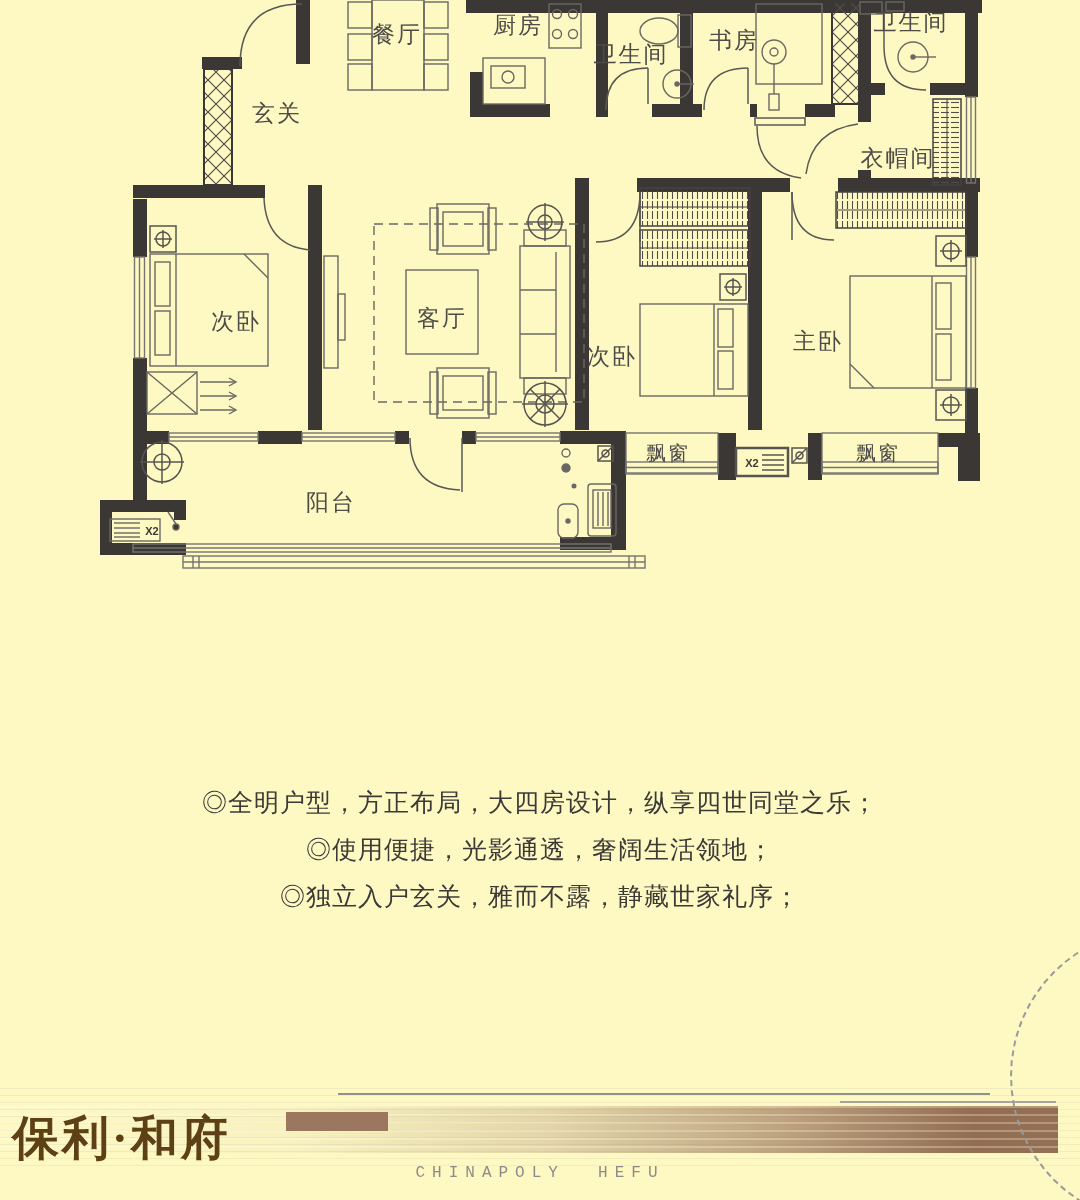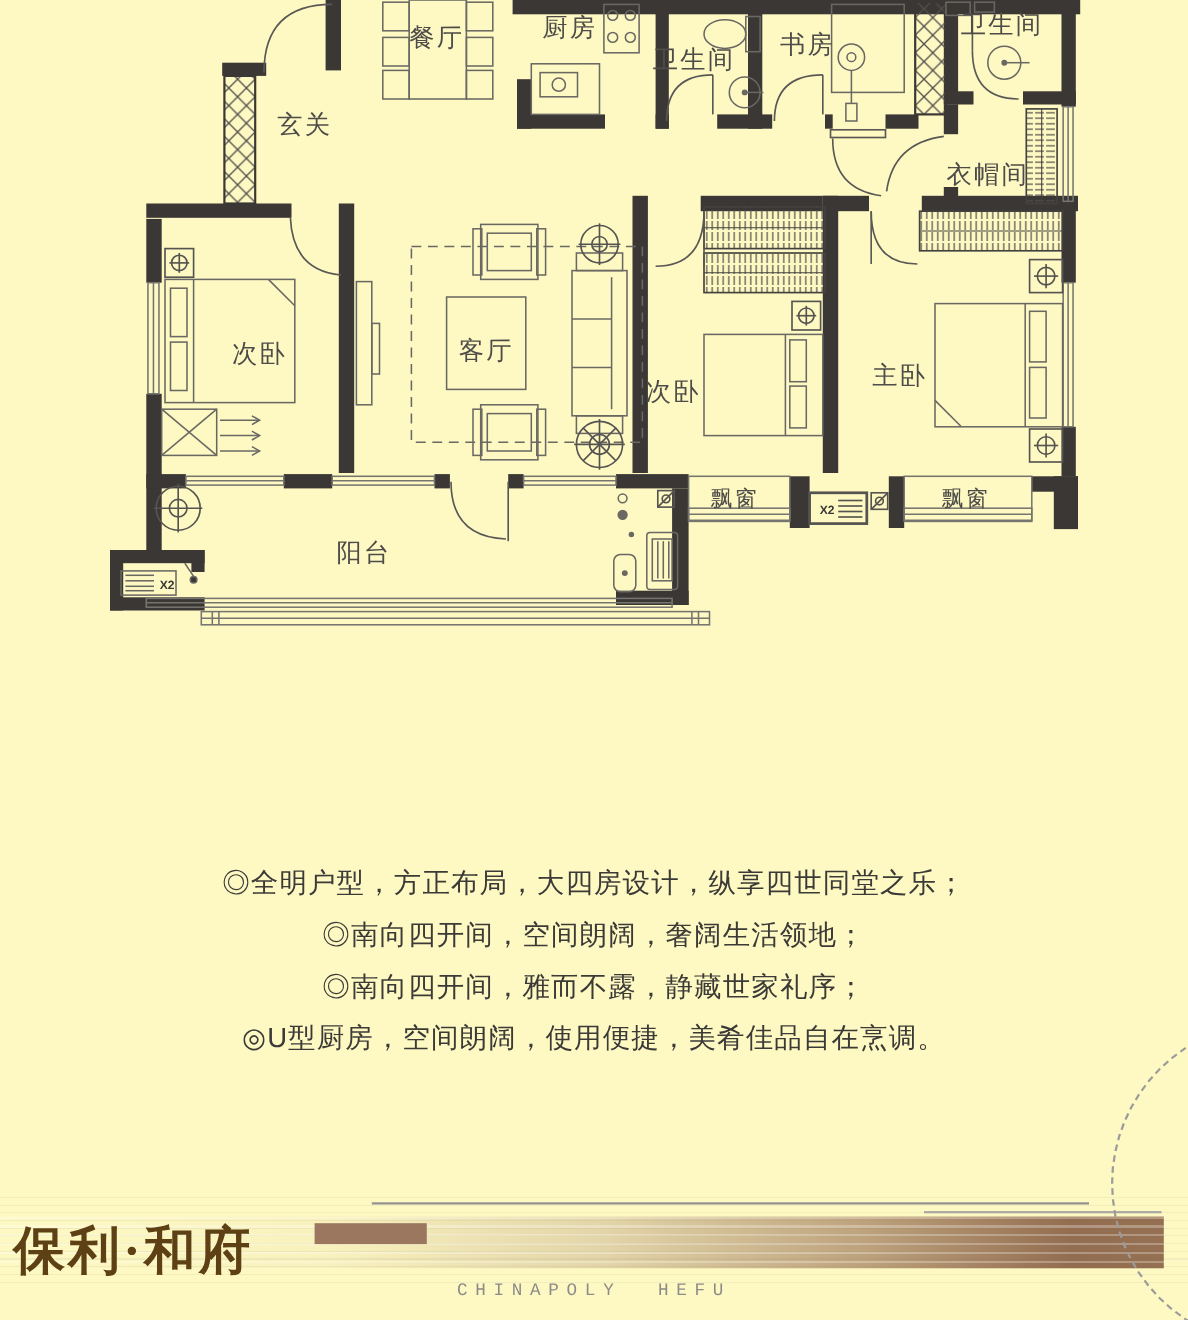--- a/index.html
+++ b/index.html
@@ -365,23 +365,22 @@
       <text class="plan-label" x="818" y="349">主卧</text>
       <text class="plan-label-sm" x="668" y="460">飘窗</text>
       <text class="plan-label-sm" x="878" y="460">飘窗</text>
       <text class="plan-label" x="331" y="510">阳台</text>
       <text class="x2-label" x="152" y="535">X2</text>
       <text class="x2-label" x="752" y="467">X2</text>
     </g>
   </svg>
 
   <p class="bullet b0">◎全明户型，方正布局，大四房设计，纵享四世同堂之乐；</p>
-  <p class="bullet b1">◎南向四开间，空间朗阔，奢阔生活领地；</p>
-  <p class="bullet b2">◎南向四开间，雅而不露，静藏世家礼序；</p>
-  <p class="bullet b3">◎U型厨房，空间朗阔，使用便捷，美肴佳品自在烹调。</p>
+  <p class="bullet b1">◎使用便捷，光影通透，奢阔生活领地；</p>
+  <p class="bullet b2">◎独立入户玄关，雅而不露，静藏世家礼序；</p>
 
   <div class="footer-streaks"></div>
   <div class="brand-line1"></div>
   <div class="brand-line2"></div>
   <div class="brand-band"></div>
   <div class="brand-rect"></div>
   <h2 class="brand-name">保利·和府</h2>
   <div class="brand-sub">CHINAPOLY  HEFU</div>
   <div class="dashed-circle"></div>
 

